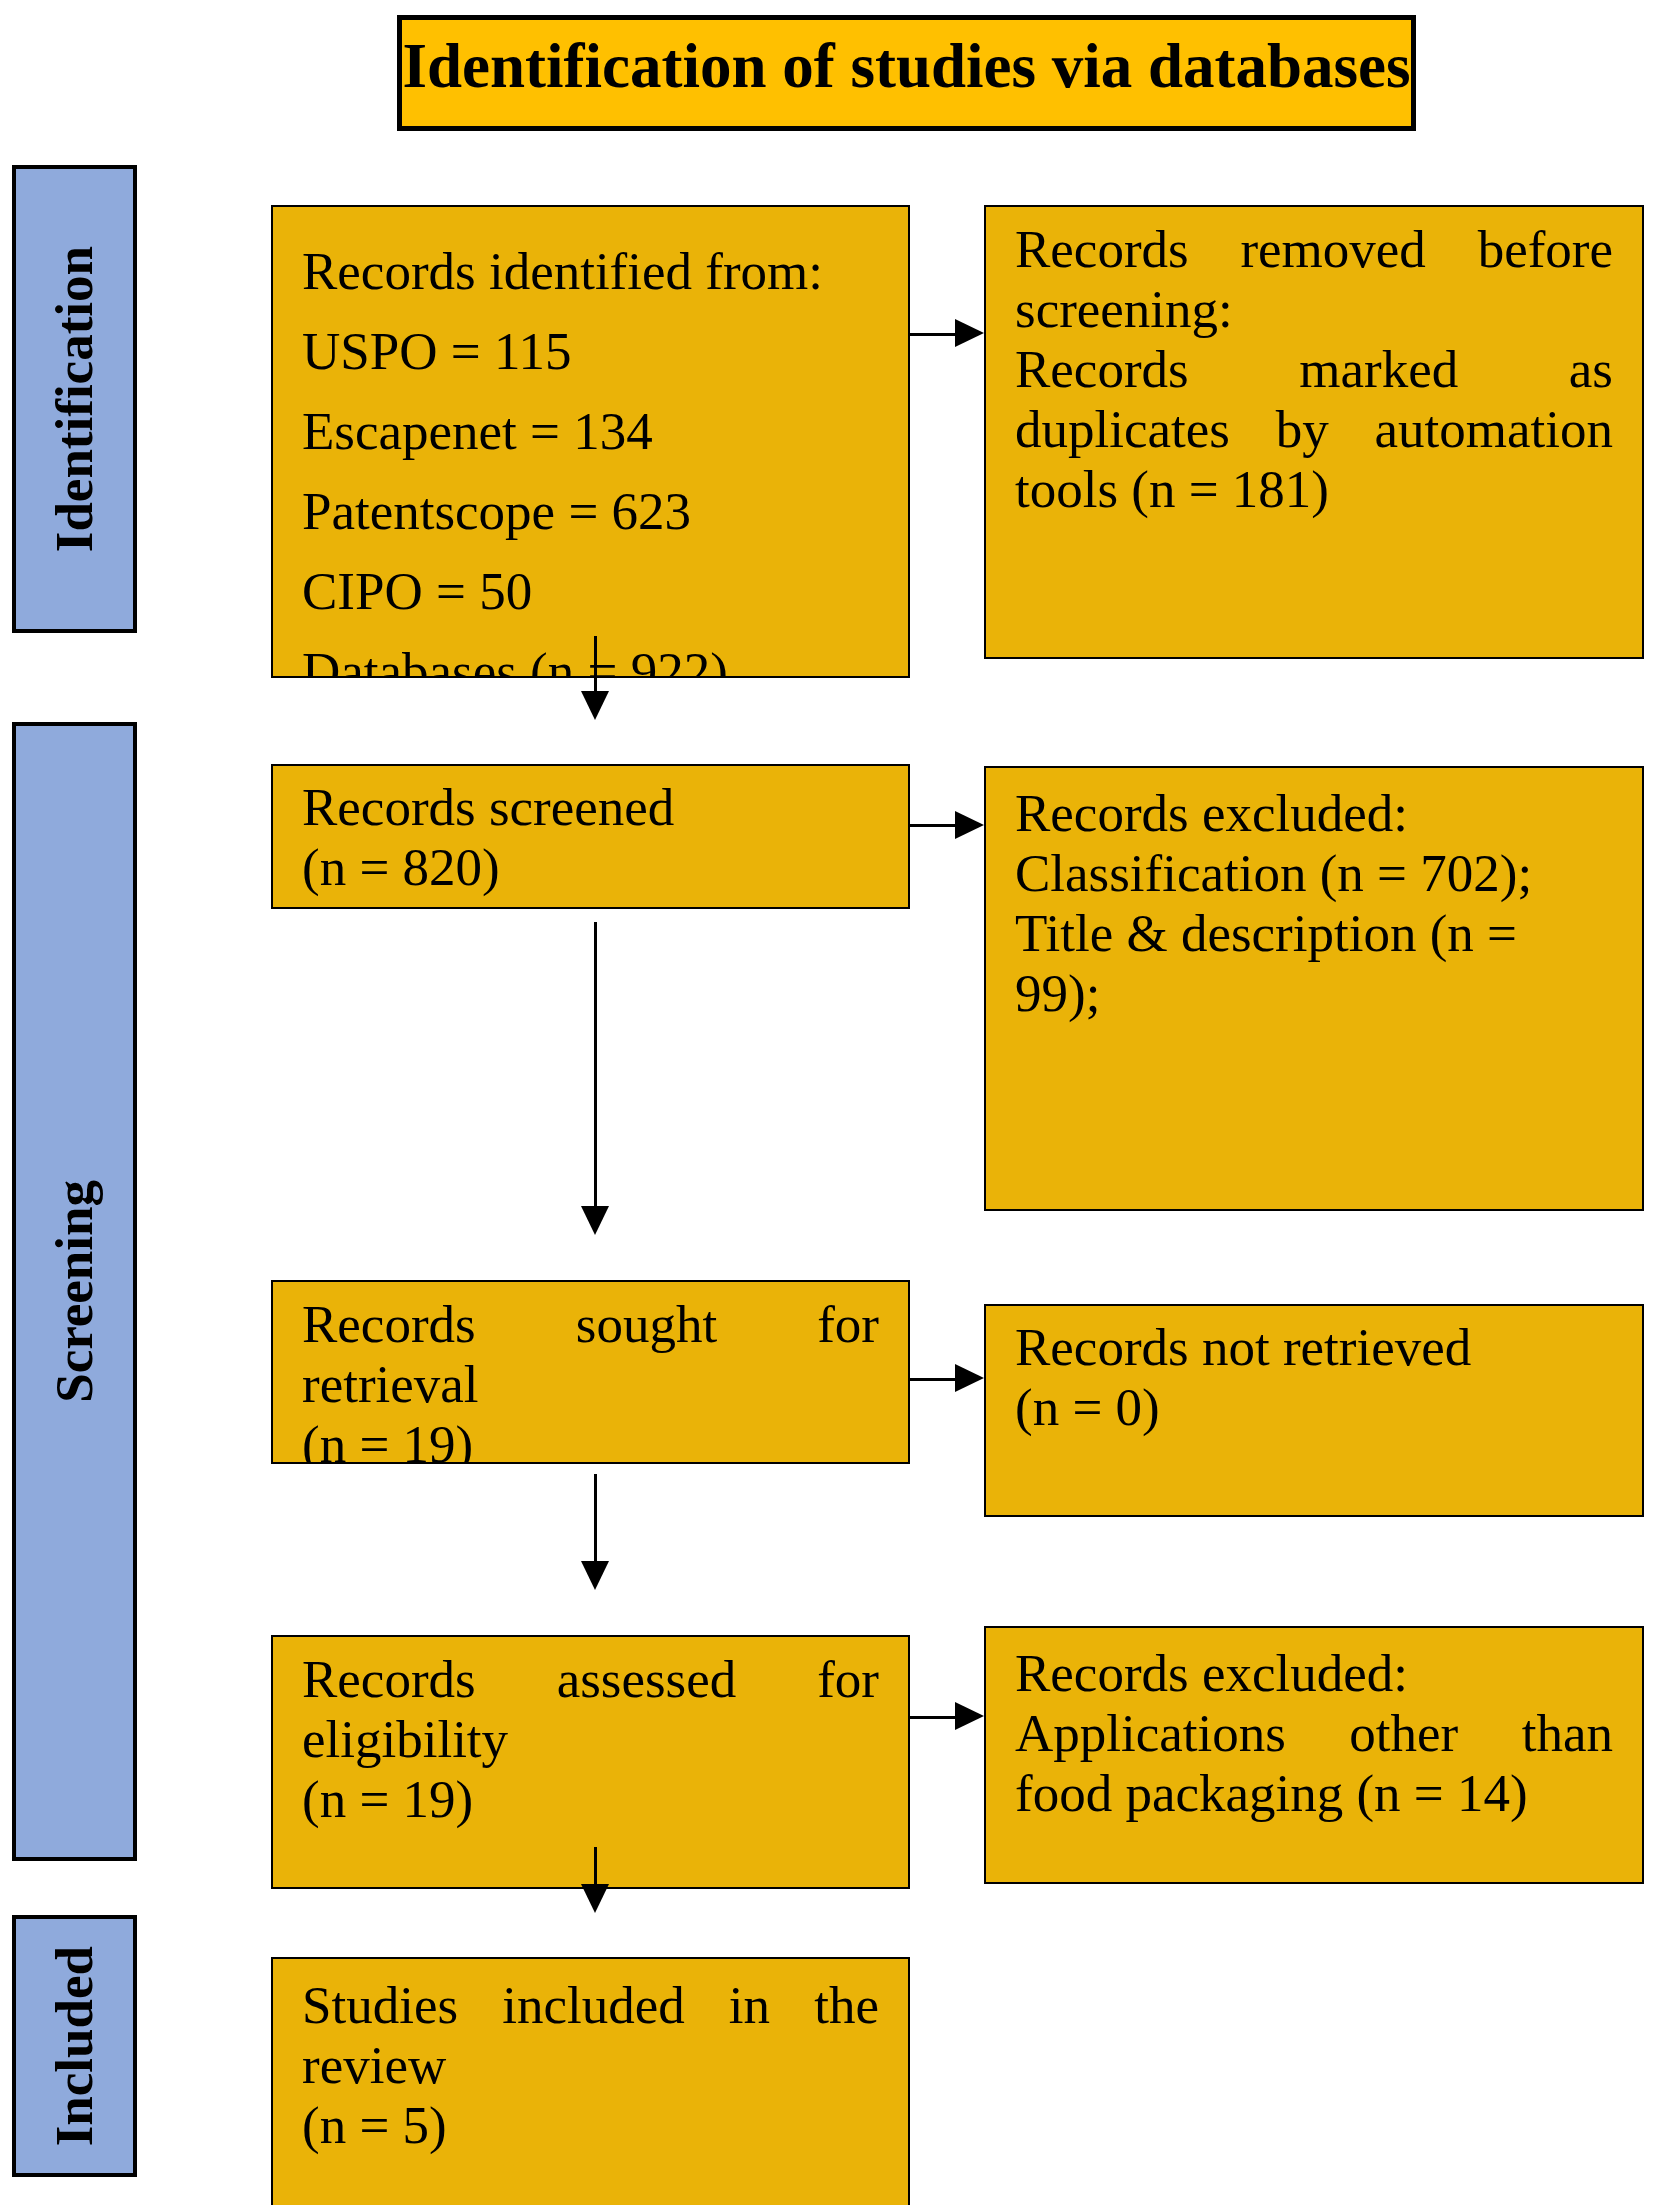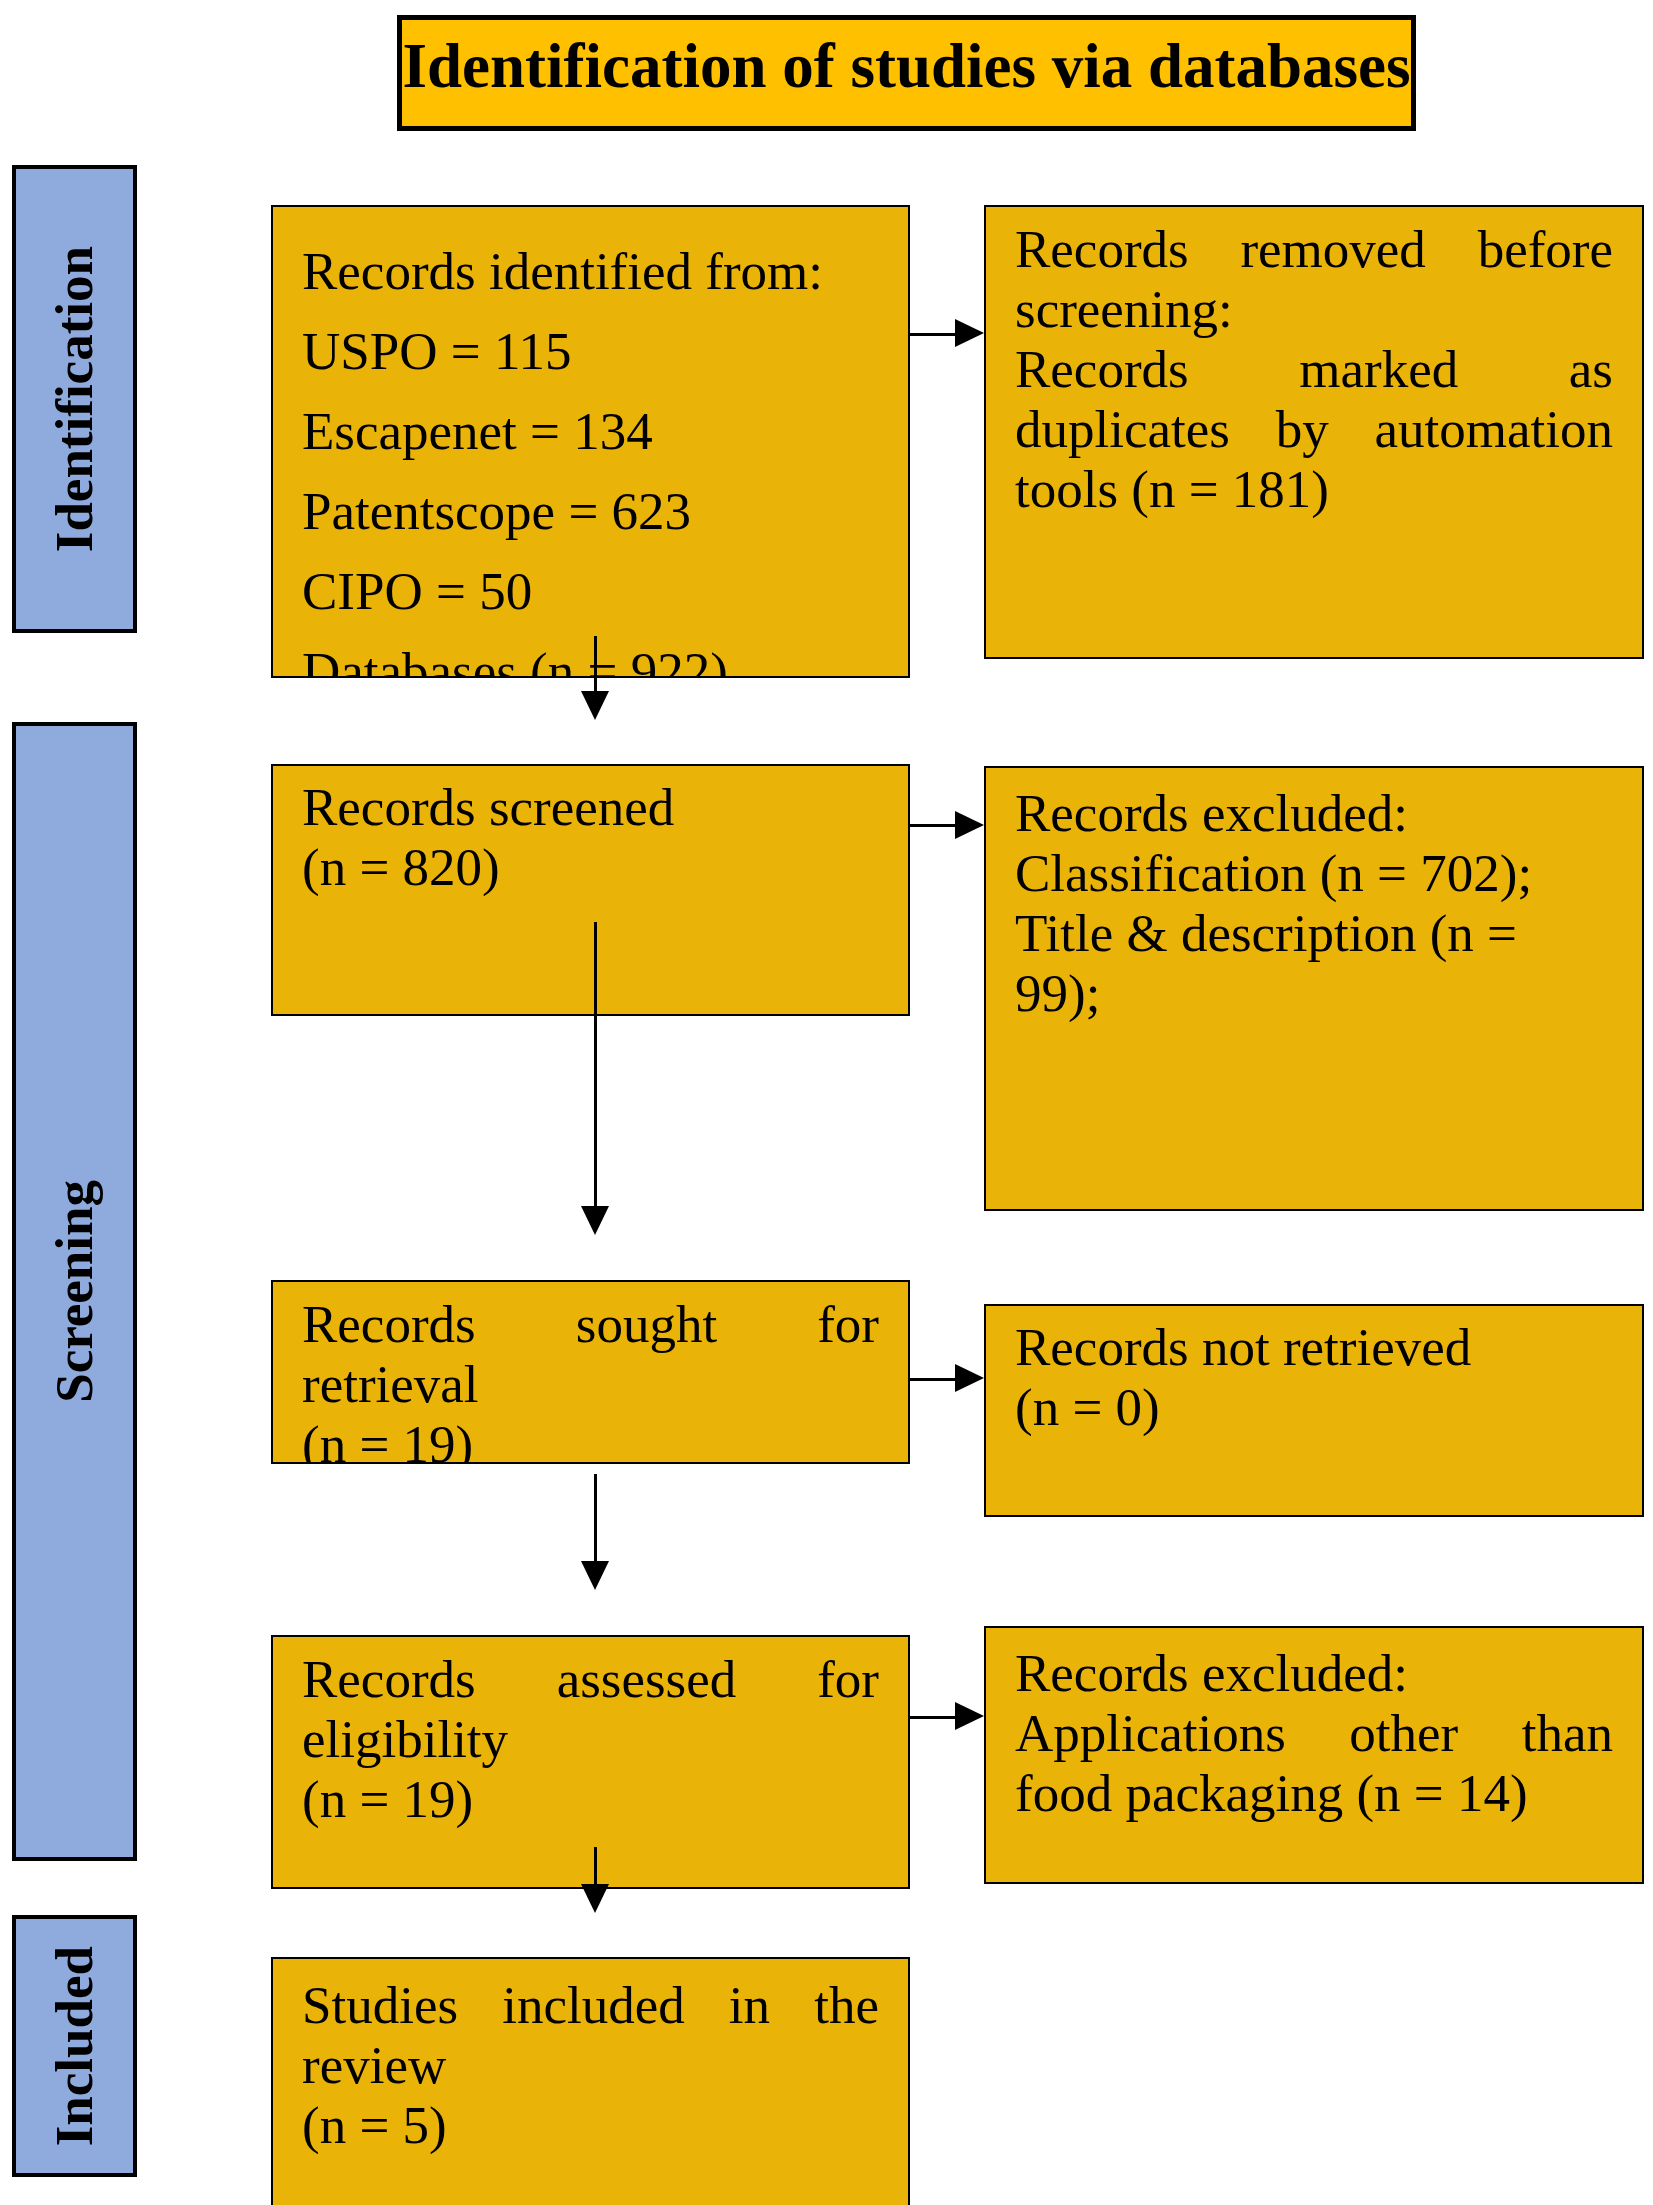--- a/index.html
+++ b/index.html
@@ -51,21 +51,21 @@
     border:2.7px solid #000;
     box-sizing:border-box;
     font-size:53px;
     line-height:60px;
     overflow:hidden;
     margin-top:42px;
   }
   .fbox .ln{ text-align:left; }
   .fbox .ln.j{ text-align:justify; text-align-last:justify; }
   .box-identified { left:271px;  top:163px;  width:639px; height:473px; padding:24px 29px; line-height:80px; }
-  .box-screened   { left:271px;  top:722px; width:639px; height:252px; padding:10.6px 29px; }
+  .box-screened   { left:271px;  top:722px; width:639px; height:145px; padding:10.6px 29px; }
   .box-sought     { left:271px;  top:1238px; width:639px; height:184px; padding:11.7px 29px; }
   .box-assessed   { left:271px;  top:1593px; width:639px; height:254px; padding:11.7px 29px; }
   .box-included   { left:271px;  top:1915px; width:639px; height:286px; padding:16px 29px; }
   .box-removed    { left:984px; top:163px;  width:660px; height:454px; padding:12px 29px; }
   .box-excluded-screening { left:984px; top:724px; width:660px; height:445px; padding:15px 29px; }
   .box-not-retrieved      { left:984px; top:1262px; width:660px; height:213px; padding:10.6px 29px; }
   .box-excluded-eligibility{ left:984px; top:1584px; width:660px; height:258px; padding:15px 29px; }
   
   .hline{ position:absolute; height:2.7px; background:#000; }
   .vline{ position:absolute; width:2.7px;  background:#000; }

